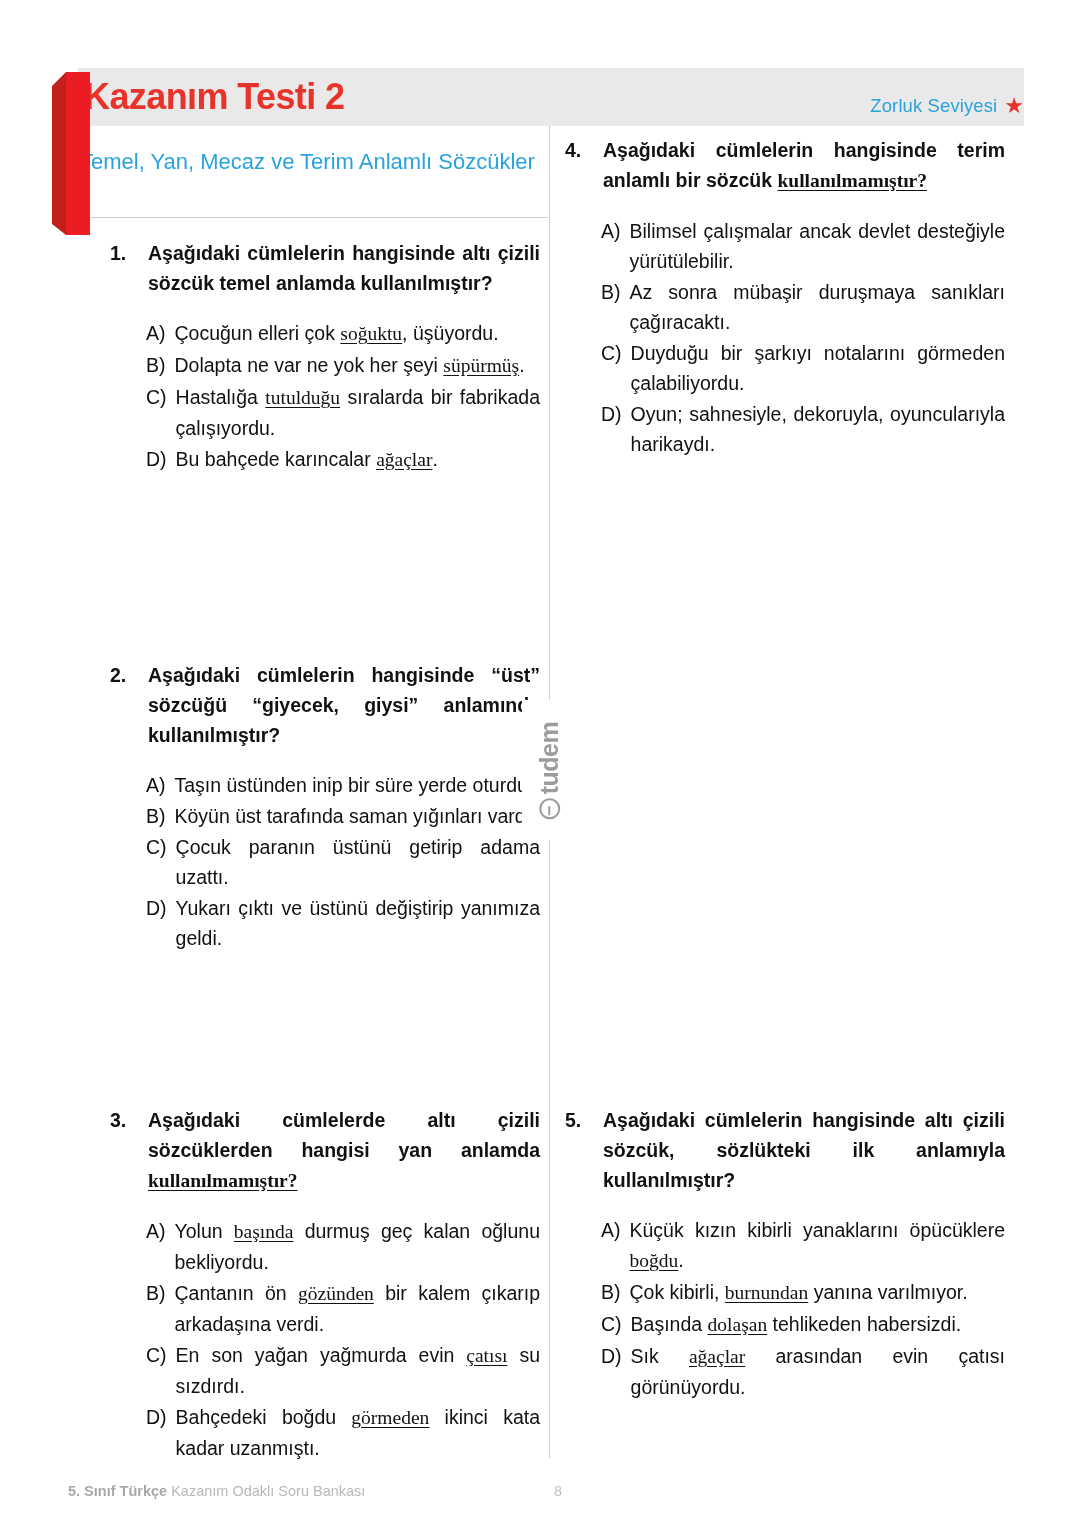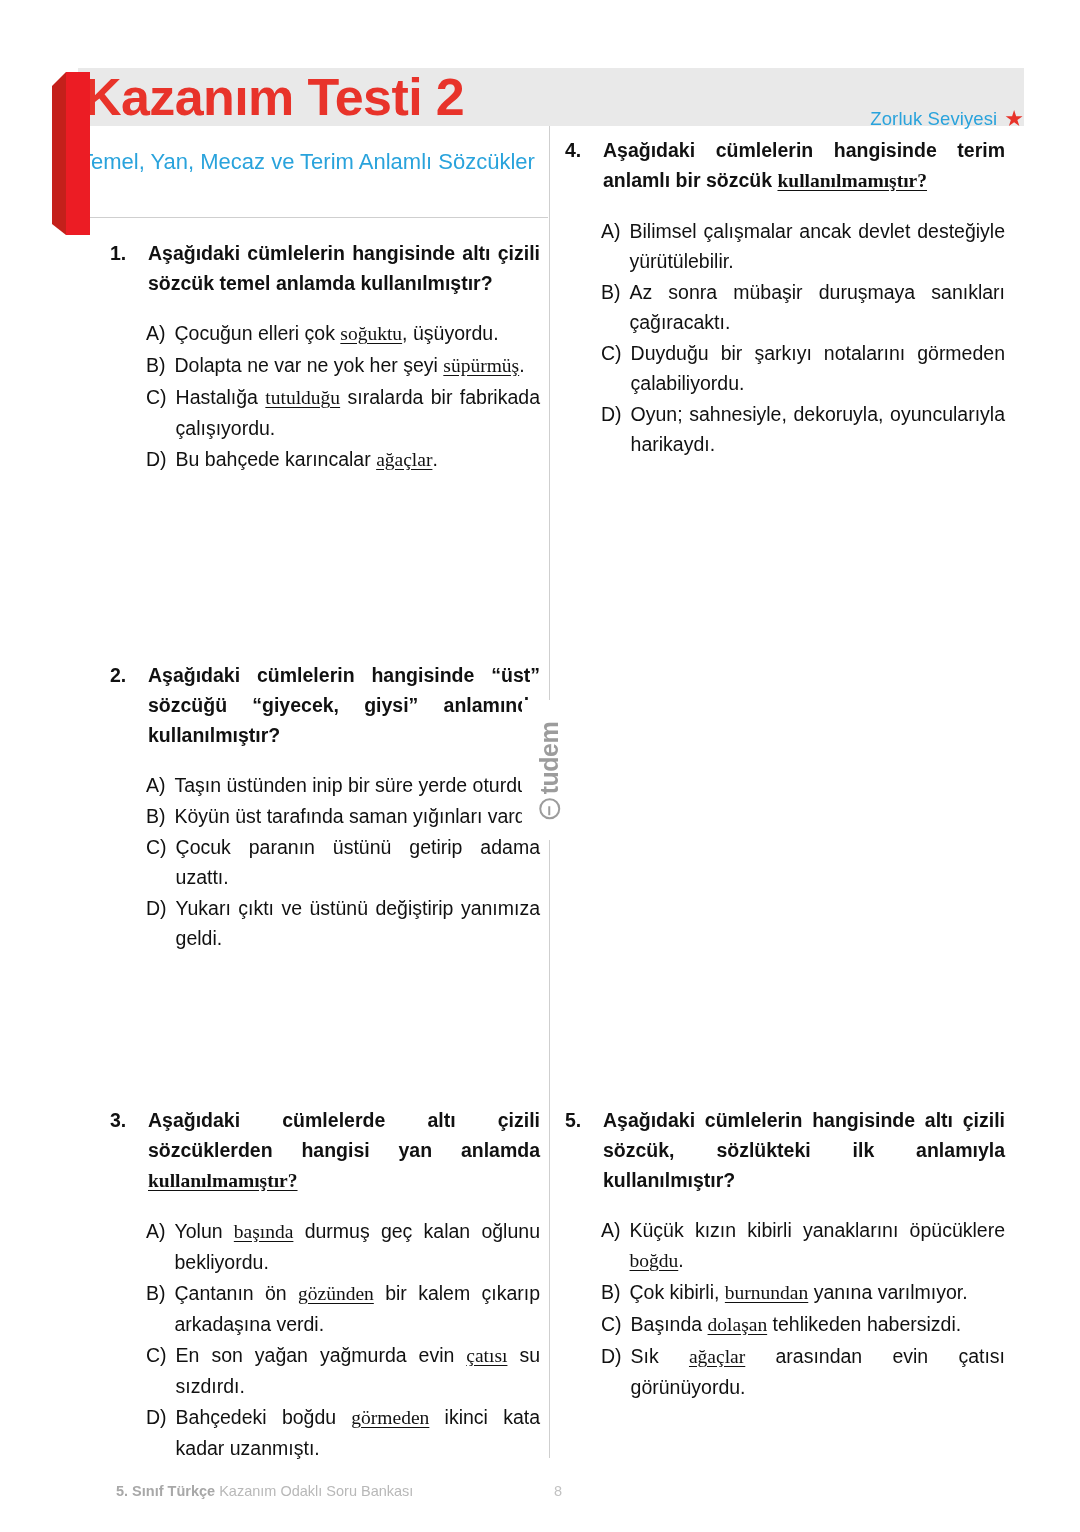--- a/index.html
+++ b/index.html
@@ -43,31 +43,31 @@
     top: 68px;
     width: 946px;
     height: 58px;
     background: #e9e9e9;
     z-index: 2;
   }
   .test-title {
     position: absolute;
     left: 84px;
     top: 74px;
-    font-size: 52px;
+    font-size: 36px;
     font-weight: bold;
     letter-spacing: -0.6px;
     color: #e8332a;
     z-index: 4;
     line-height: 46px;
   }
   .difficulty {
     position: absolute;
     right: 56px;
-    top: 108px;
+    top: 95px;
     z-index: 4;
     display: flex;
     align-items: center;
     gap: 7px;
   }
   .difficulty-label {
     font-size: 18.5px;
     color: #29a3dc;
     letter-spacing: 0.1px;
   }
@@ -214,21 +214,20 @@
     height: 30px;
     z-index: 2;
   }
   .footer-left {
     position: absolute;
     left: 0;
     top: 0;
     font-size: 14.5px;
     color: #b8b8b8;
     white-space: nowrap;
-    margin-left: 48px;
   }
   .footer-left .f-bold {
     font-weight: bold;
     color: #a8a8a8;
   }
   .footer-page {
     position: absolute;
     left: 470px;
     top: 0;
     width: 40px;

